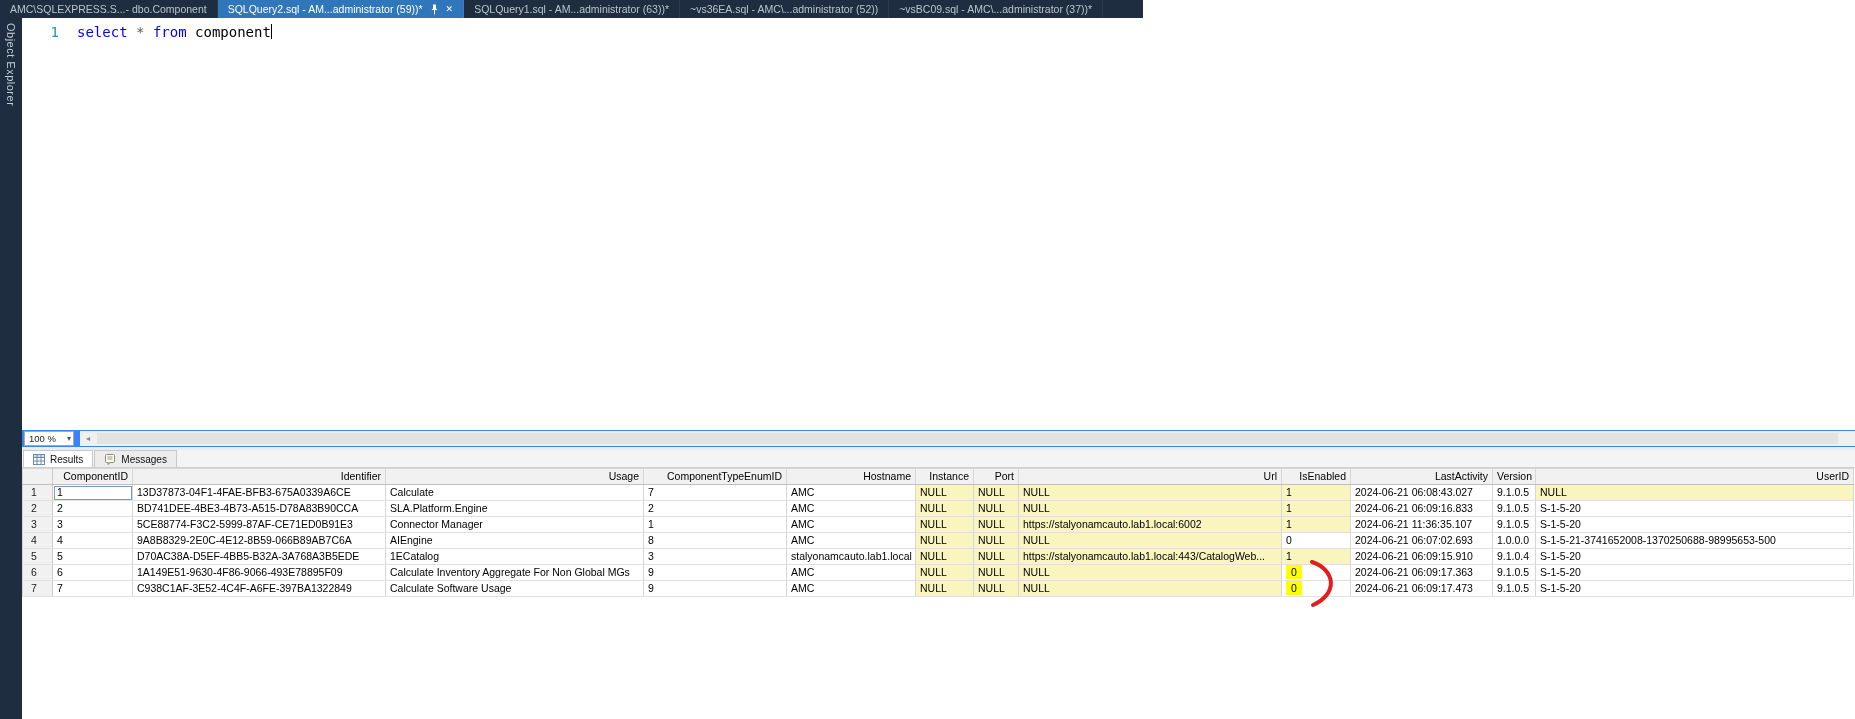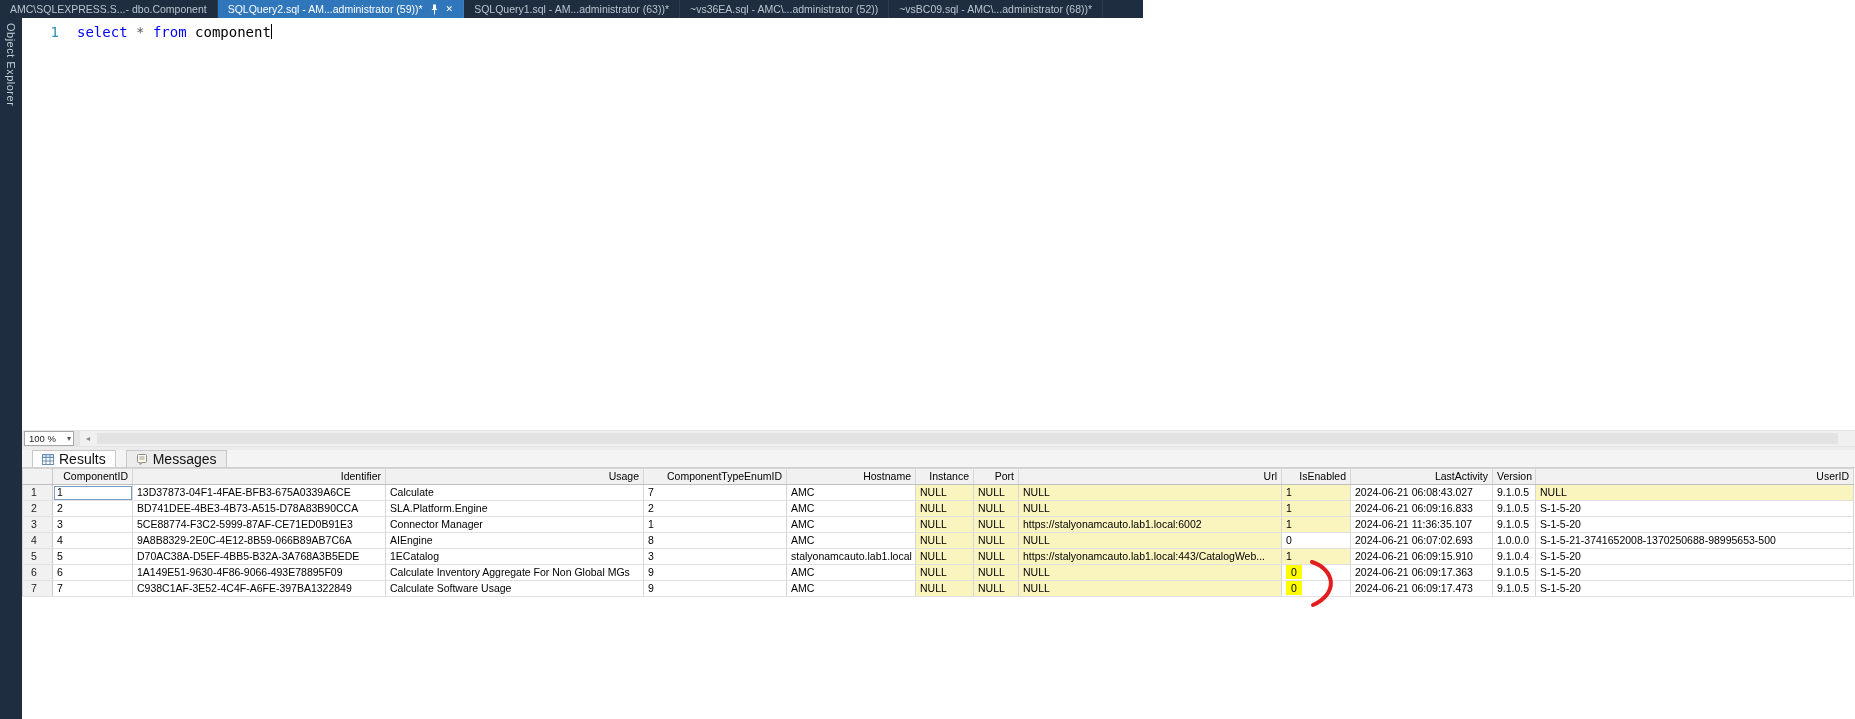--- a/index.html
+++ b/index.html
@@ -43,21 +43,21 @@
     font-family:"DejaVu Sans Mono",monospace;font-size:14px;line-height:18px;
   }
   .lnum{width:55px;text-align:right;padding-right:18px;color:var(--lnum);}
   .tk-keyword{color:var(--kw);}
   .tk-operator{color:#5a5a5a;}
   .tk-plain{color:#000000;}
   .caret{display:inline-block;width:1.5px;height:15px;background:#000;vertical-align:-2px;}
   
   .editor-bottom{
     position:absolute;left:0;top:412px;right:0;height:17px;
-    display:flex;align-items:center;background:#e5e5e5;
+    display:flex;align-items:center;background:#3b82f6;
   }
   .zoom{
     width:50px;height:15px;margin-left:2px;border:1px solid #a8a8a8;background:#fff;
     display:flex;align-items:center;justify-content:space-between;
     font-size:9.5px;padding:0 2px 0 4px;color:#222;
   }
   .zchev{font-size:8px;color:#555;}
   .hscroll{flex:1;height:15px;margin-left:6px;background:#f0f0f0;position:relative;}
   .sbtn{
     position:absolute;left:0;top:0;width:16px;height:15px;font-size:7px;color:#888;
@@ -65,22 +65,22 @@
   }
   .sthumb{position:absolute;left:17px;top:2px;width:calc(100% - 34px);height:11px;background:#e3e3e3;}
   .splitter{position:absolute;left:0;top:429px;right:0;height:3px;background:#ececec;}
   
   .rtabs{
     position:absolute;left:0;top:432px;right:0;height:18px;background:#f4f4f4;
     display:flex;align-items:flex-end;border-bottom:1px solid #d0d0d0;
   }
   .rtab{
     display:inline-flex;align-items:center;gap:5px;height:17px;padding:0 9px;
-    font-size:14px;color:#111;background:#ececec;border:1px solid #c8c8c8;border-bottom:none;
-    margin-left:10px;cursor:default;
+    font-size:10px;color:#111;background:#ececec;border:1px solid #c8c8c8;border-bottom:none;
+    margin-left:1px;cursor:default;
   }
   .rtab.active{background:#fff;}
   .ricon{display:inline-flex;}
   
   .gridwrap{position:absolute;left:0;top:450px;right:0;}
   table{border-collapse:collapse;table-layout:fixed;font-size:10.5px;color:#000;border-left:1px solid #d6d6d6;}
   th,td{
     border-right:1px solid #d6d6d6;border-bottom:1px solid #e0e0e0;
     padding:0 4px;height:16px;line-height:15px;white-space:nowrap;overflow:hidden;
   }
@@ -120,21 +120,21 @@
           </span>
           <span class="tctl close">✕</span>
         </div>
         <div class="tab">
           <span>SQLQuery1.sql - AM...administrator (63))*</span>
         </div>
         <div class="tab">
           <span>~vs36EA.sql - AMC\...administrator (52))</span>
         </div>
         <div class="tab">
-          <span>~vsBC09.sql - AMC\...administrator (68))*</span>
+          <span>~vsBC09.sql - AMC\...administrator (37))*</span>
         </div>
       </div>
   </div>
 
   <div class="sidebar">
     <span class="vtext">Object Explorer</span>
   </div>
 
   <div class="content">
 

